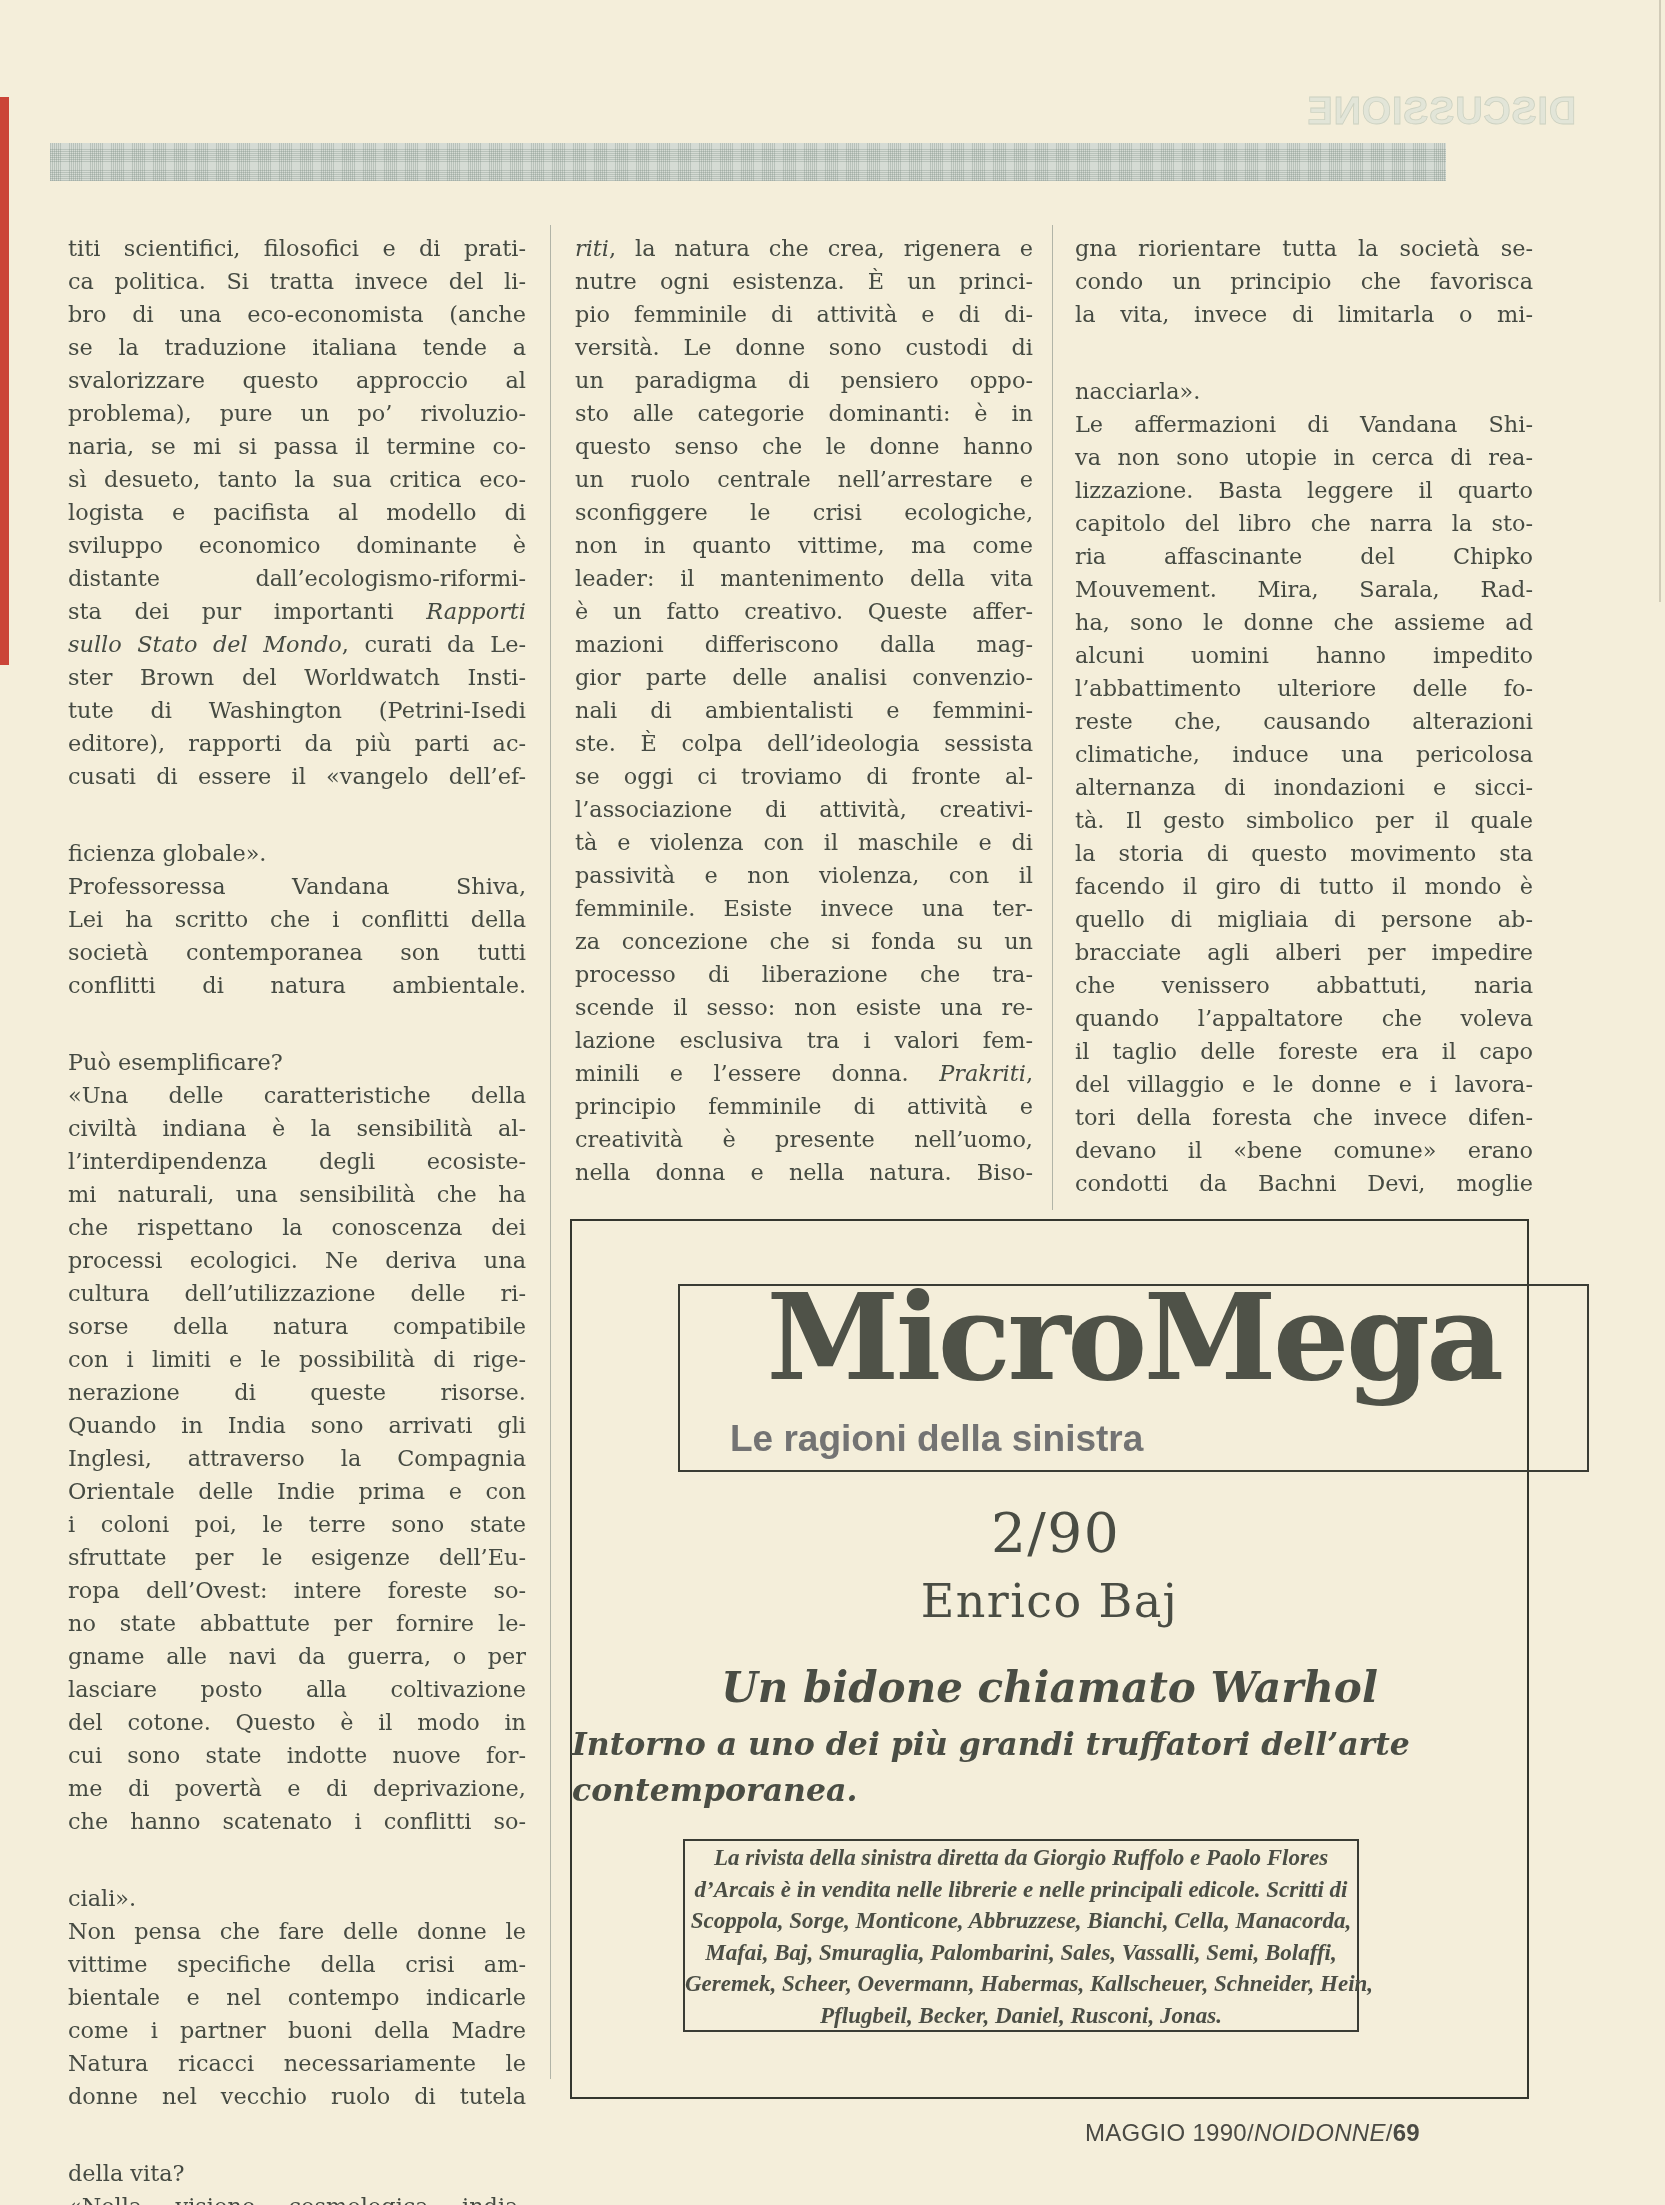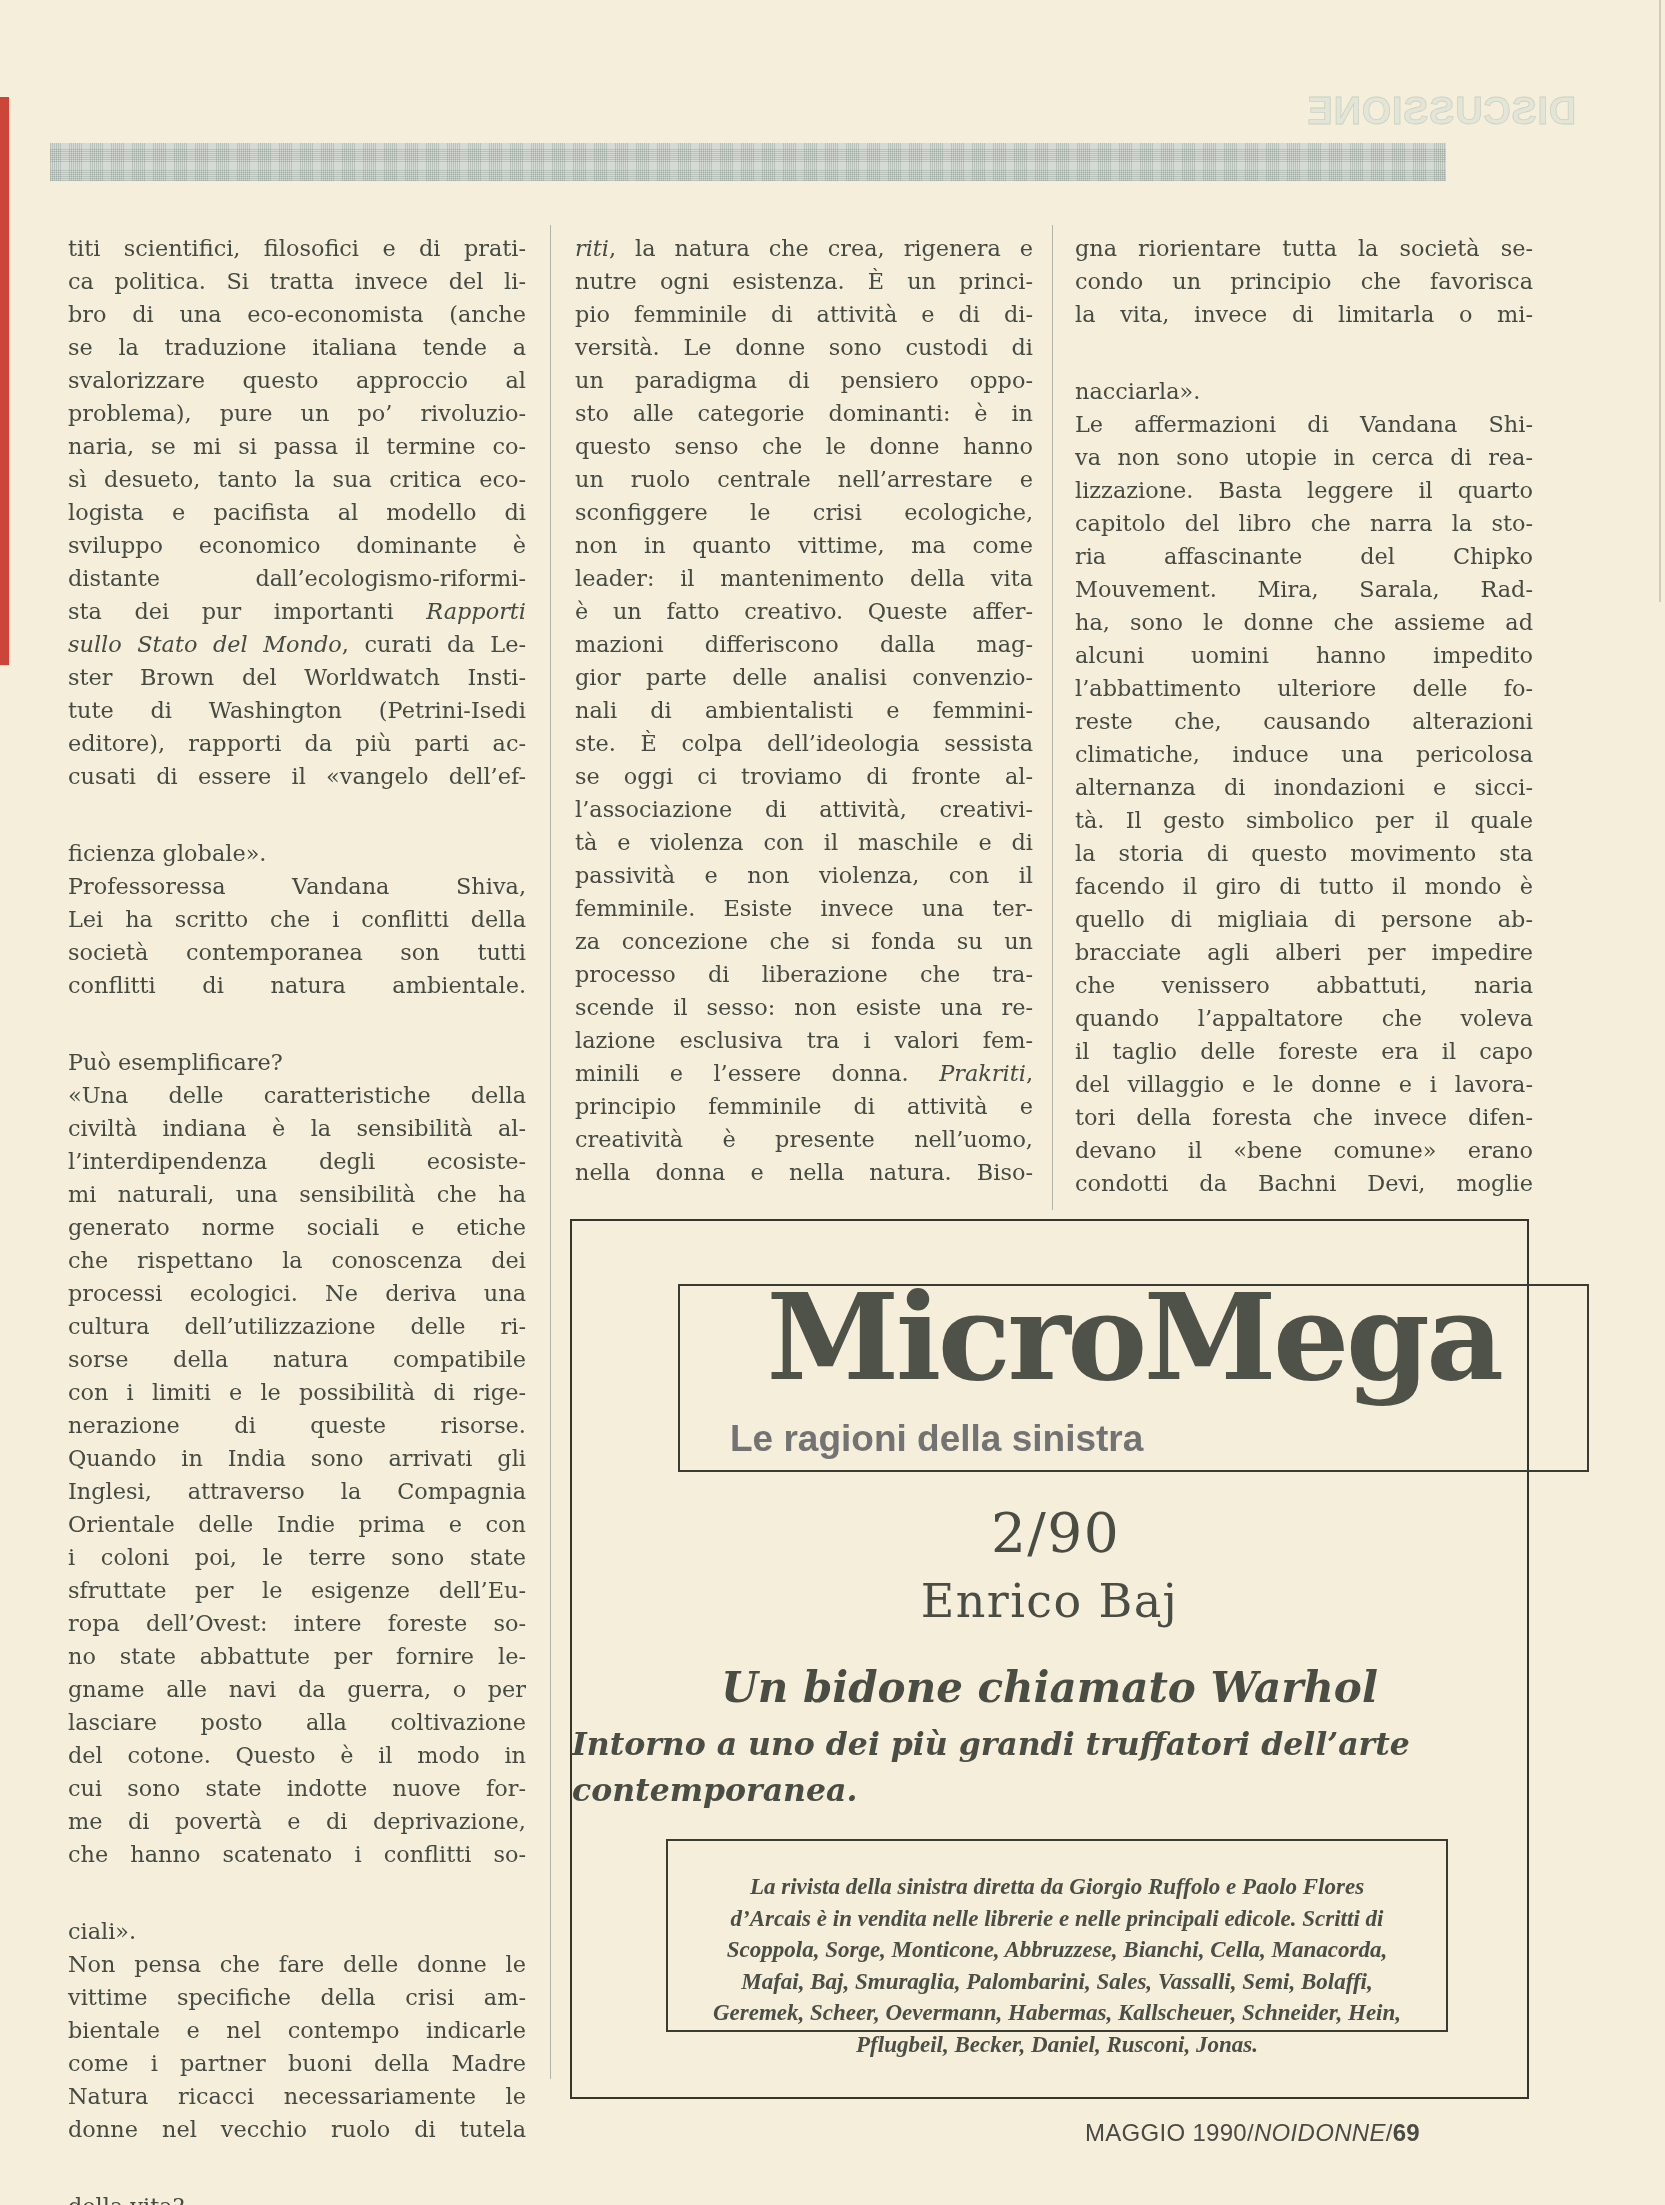--- a/index.html
+++ b/index.html
@@ -85,23 +85,23 @@
   }
   .ad-title{
     position:absolute;left:0;right:0;top:442px;text-align:center;
     font-style:italic;font-weight:bold;font-size:42px;color:#4a4d44;
   }
   .ad-subtitle{
     position:absolute;left:0;right:0;top:500px;text-align:left;
     font-style:italic;font-weight:bold;font-size:31.5px;line-height:46px;color:#4a4d44;
   }
   .blurb-box{
-    position:absolute;left:94px;top:618px;width:782px;height:193px;
+    position:absolute;left:111px;top:618px;width:676px;height:193px;
     border:2.1px solid #3a3c34;box-sizing:border-box;
-    padding-top:30px;
+    padding-top:1px;
   }
   .blurb-box .bline{
     text-align:center;
     font-family:"Liberation Serif",serif;font-style:italic;font-weight:bold;
     font-size:23px;line-height:31.5px;color:#4b4e45;
     white-space:nowrap;
   }
   .footer{
     position:absolute;top:2119px;right:246px;
     font-family:"Liberation Sans",sans-serif;
@@ -144,21 +144,20 @@
       <div class="line flush">ficienza globale».</div>
       <div class="line">Professoressa Vandana Shiva,</div>
       <div class="line">Lei ha scritto che i conflitti della</div>
       <div class="line">società contemporanea son tutti</div>
       <div class="line">conflitti di natura ambientale.</div>
       <div class="line flush">Può esemplificare?</div>
       <div class="line">«Una delle caratteristiche della</div>
       <div class="line">civiltà indiana è la sensibilità al-</div>
       <div class="line">l’interdipendenza degli ecosiste-</div>
       <div class="line">mi naturali, una sensibilità che ha</div>
-      <div class="line">generato norme sociali e etiche</div>
       <div class="line">che rispettano la conoscenza dei</div>
       <div class="line">processi ecologici. Ne deriva una</div>
       <div class="line">cultura dell’utilizzazione delle ri-</div>
       <div class="line">sorse della natura compatibile</div>
       <div class="line">con i limiti e le possibilità di rige-</div>
       <div class="line">nerazione di queste risorse.</div>
       <div class="line">Quando in India sono arrivati gli</div>
       <div class="line">Inglesi, attraverso la Compagnia</div>
       <div class="line">Orientale delle Indie prima e con</div>
       <div class="line">i coloni poi, le terre sono state</div>

